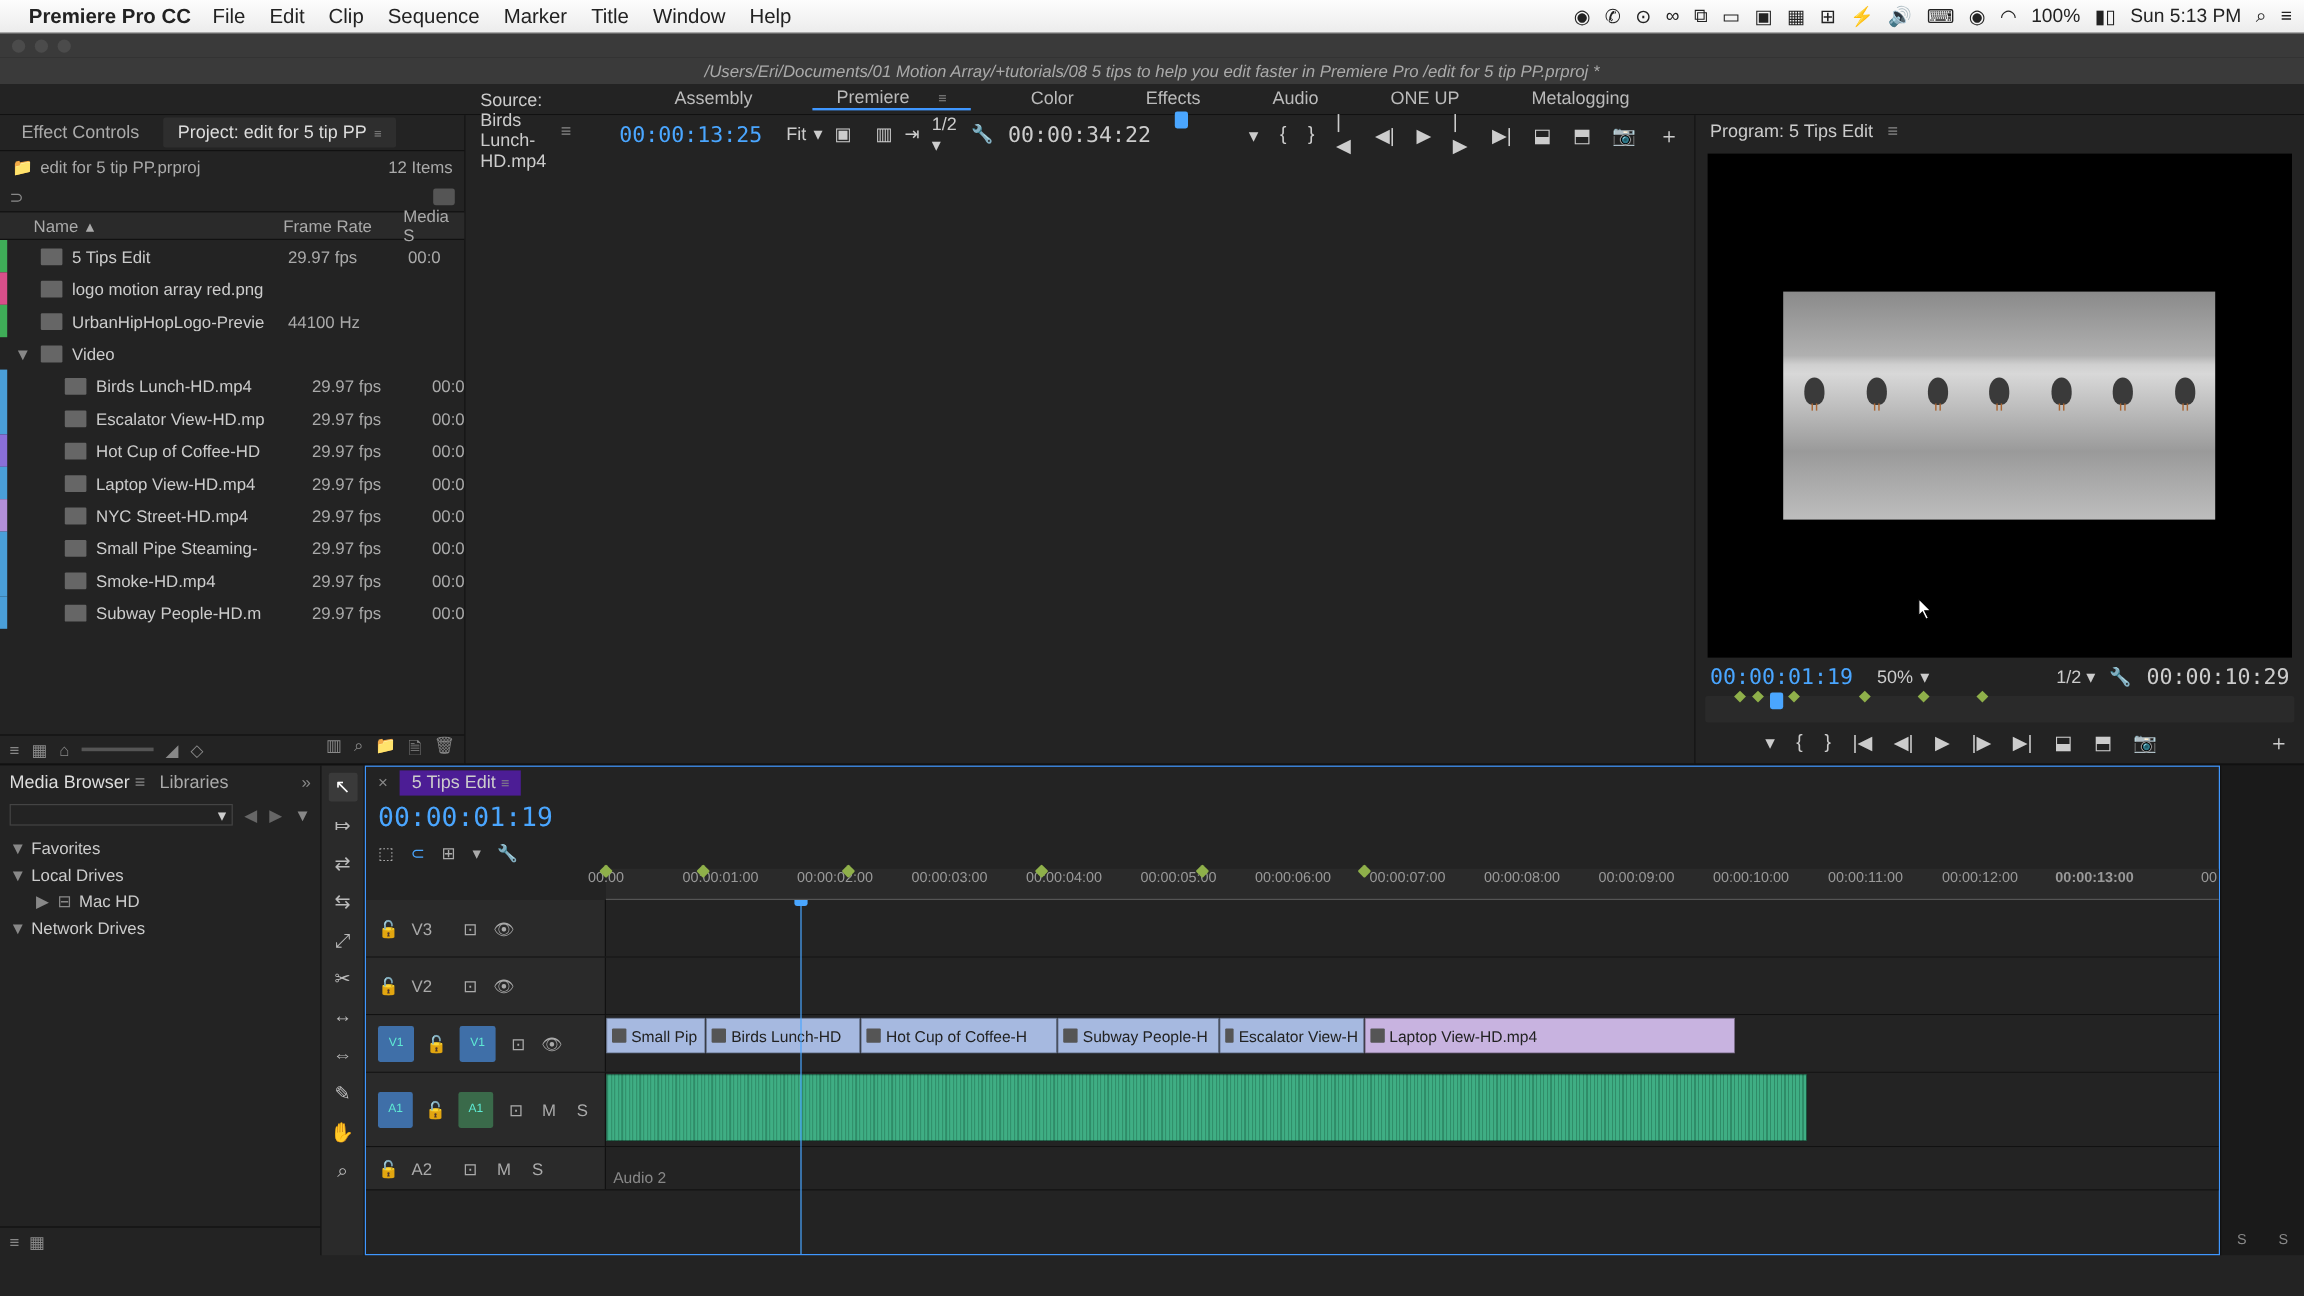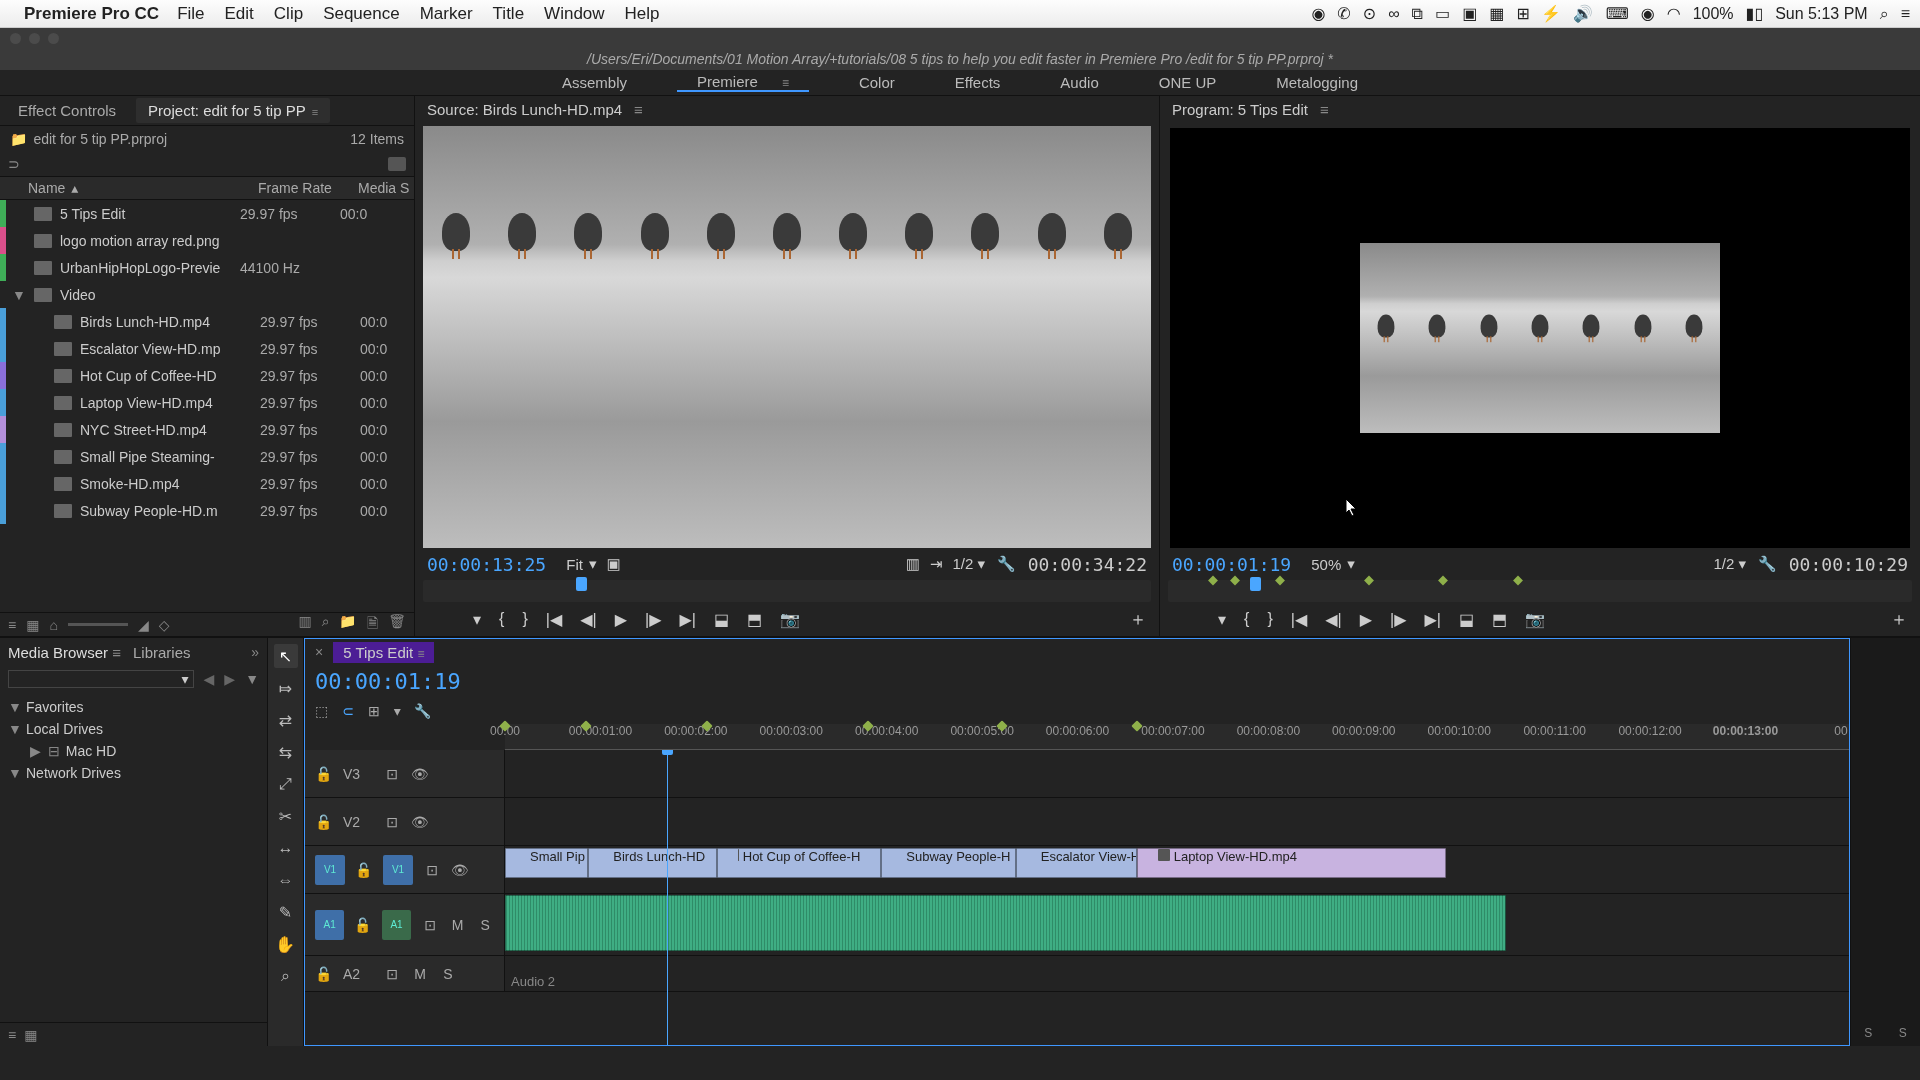--- a/index.html
+++ b/index.html
@@ -24,33 +24,33 @@
 .panel-tab{padding:4px 12px;color:#aaa;font-size:15px;border-radius:2px}
 .panel-tab.active{background:#2e2e2e;color:#ddd}
 .panel-tab .tabmenu{margin-left:6px;color:#888;font-size:11px}
 .project-panel{width:415px;border-right:1px solid #111}
 .proj-header{height:26px;display:flex;align-items:center;padding:0 10px;font-size:14px;color:#aaa}
 .proj-header .bin{margin-right:6px}
 .proj-header .items{margin-left:auto}
 .proj-toolbar{height:24px;display:flex;align-items:center;padding:0 8px;gap:8px}
 .proj-toolbar .folder{width:18px;height:14px;background:#555;border-radius:2px}
 .proj-cols{height:24px;display:flex;align-items:center;background:#2a2a2a;border-top:1px solid #111;border-bottom:1px solid #111;font-size:14px;color:#aaa}
-.proj-cols .c-name{width:258px;padding-left:28px;display:flex;align-items:flex-start;gap:6px}
+.proj-cols .c-name{width:236px;padding-left:28px;display:flex;align-items:flex-start;gap:6px}
 .proj-cols .c-fr{width:100px}
 .proj-cols .c-ms{flex:1}
 .proj-list{flex:1;overflow:hidden}
 .proj-row{height:27px;display:flex;align-items:center;font-size:14px;color:#ccc}
 .proj-row .tag{width:6px;height:27px;margin-right:6px}
 .proj-row .icon{width:18px;height:14px;background:#666;margin:0 8px;border-radius:1px}
 .proj-row .indent{width:20px}
 .proj-row .name{flex:0 0 180px;overflow:hidden;white-space:nowrap}
 .proj-row .fr{width:100px;color:#aaa}
 .proj-row .ms{flex:1;color:#aaa;overflow:hidden}
 .proj-row .caret{width:14px;text-align:center;color:#888}
-.monitor-panel{flex:1;display:flex;flex-direction:column;border-right:1px solid #111}
+.monitor-panel{flex:1;display:flex;flex-direction:row;border-right:1px solid #111}
 .monitor-header{height:26px;display:flex;align-items:center;padding:0 12px;font-size:15px;color:#ccc}
 .monitor-header .mmenu{margin-left:12px;color:#888}
 .monitor-view{flex:1;display:flex;align-items:center;justify-content:center;background:#1a1a1a;position:relative;margin:4px 8px 0;overflow:hidden}
 .video-placeholder{width:100%;height:100%;background:linear-gradient(180deg,#8a8a8a 0%,#b0b0b0 28%,#cfcfcf 32%,#d8d8d8 36%,#bfbfbf 50%,#9a9a9a 70%,#bdbdbd 100%);position:relative}
 .video-placeholder .birds{position:absolute;top:18%;left:0;right:0;height:60px;display:flex;align-items:center;justify-content:space-around}
 .bird{width:28px;height:38px;background:#3a3a3a;border-radius:50% 50% 40% 40%;position:relative}
 .bird::after{content:'';position:absolute;bottom:-8px;left:10px;width:2px;height:10px;background:#a63;box-shadow:6px 0 #a63}
 .monitor-controls{height:32px;display:flex;align-items:center;padding:0 12px;gap:10px;font-size:15px;color:#ccc}
 .timecode{color:#4aa6ff;font-family:monospace;font-size:18px}
 .monitor-controls .fit{margin-left:10px;display:flex;align-items:center;gap:6px}
@@ -89,21 +89,21 @@
 .tl-playline{position:absolute;top:0;bottom:0;width:1px;background:#4aa6ff;z-index:5}
 .tl-playline::before{content:'';position:absolute;top:-6px;left:-5px;width:11px;height:11px;background:#4aa6ff;border-radius:2px}
 .tl-tracks{flex:1;position:relative;overflow:hidden}
 .track{height:48px;border-bottom:1px solid #111;display:flex}
 .track.tall{height:62px}
 .track-head{width:200px;background:#2a2a2a;display:flex;align-items:center;padding:0 10px;gap:10px;font-size:14px;color:#aaa;border-right:1px solid #111}
 .track-head .tname{width:30px}
 .track-head .lock,.track-head .sync,.track-head .eye,.track-head .mute,.track-head .solo{width:18px;text-align:center}
 .track-head .target{width:30px;height:30px;background:#3f6fa8;color:#5eead4;border-radius:2px;display:flex;align-items:center;justify-content:center;font-size:10px}
 .track-content{flex:1;position:relative;background:#232323}
-.clip{position:absolute;top:2px;height:30px;border-radius:1px;border:1px solid rgba(0,0,0,.4);display:flex;padding:0 20px;font-size:13px;color:#222;overflow:hidden;white-space:nowrap}
+.clip{position:absolute;top:2px;height:30px;border-radius:1px;border:1px solid rgba(0,0,0,.4);display:flex;align-items:center;padding:0 4px;font-size:13px;color:#222;overflow:hidden;white-space:nowrap}
 .clip .fx{width:12px;height:12px;background:#555;margin-right:4px;border-radius:1px}
 .clip.v{background:#a6b9e0}
 .clip.vp{background:#c8b3e0}
 .clip.a{background:#3fae84;top:1px;height:56px;background-image:repeating-linear-gradient(90deg,#2f8c68 0 1px,transparent 1px 3px)}
 .proj-bottom{height:24px;border-top:1px solid #111;display:flex;align-items:center;padding:0 8px;gap:10px}
 .proj-bottom .pbicon{color:#888;font-size:14px}
 .proj-bottom .right{margin-left:auto;display:flex;gap:10px}
 .audio-meter{width:70px;background:#1a1a1a;border-left:1px solid #111;position:relative}
 .audio-meter .solo{position:absolute;bottom:6px;left:0;right:0;display:flex;justify-content:space-around;font-size:12px;color:#888}
 .cursor-arrow{position:absolute;width:14px;height:20px;pointer-events:none;z-index:100}

